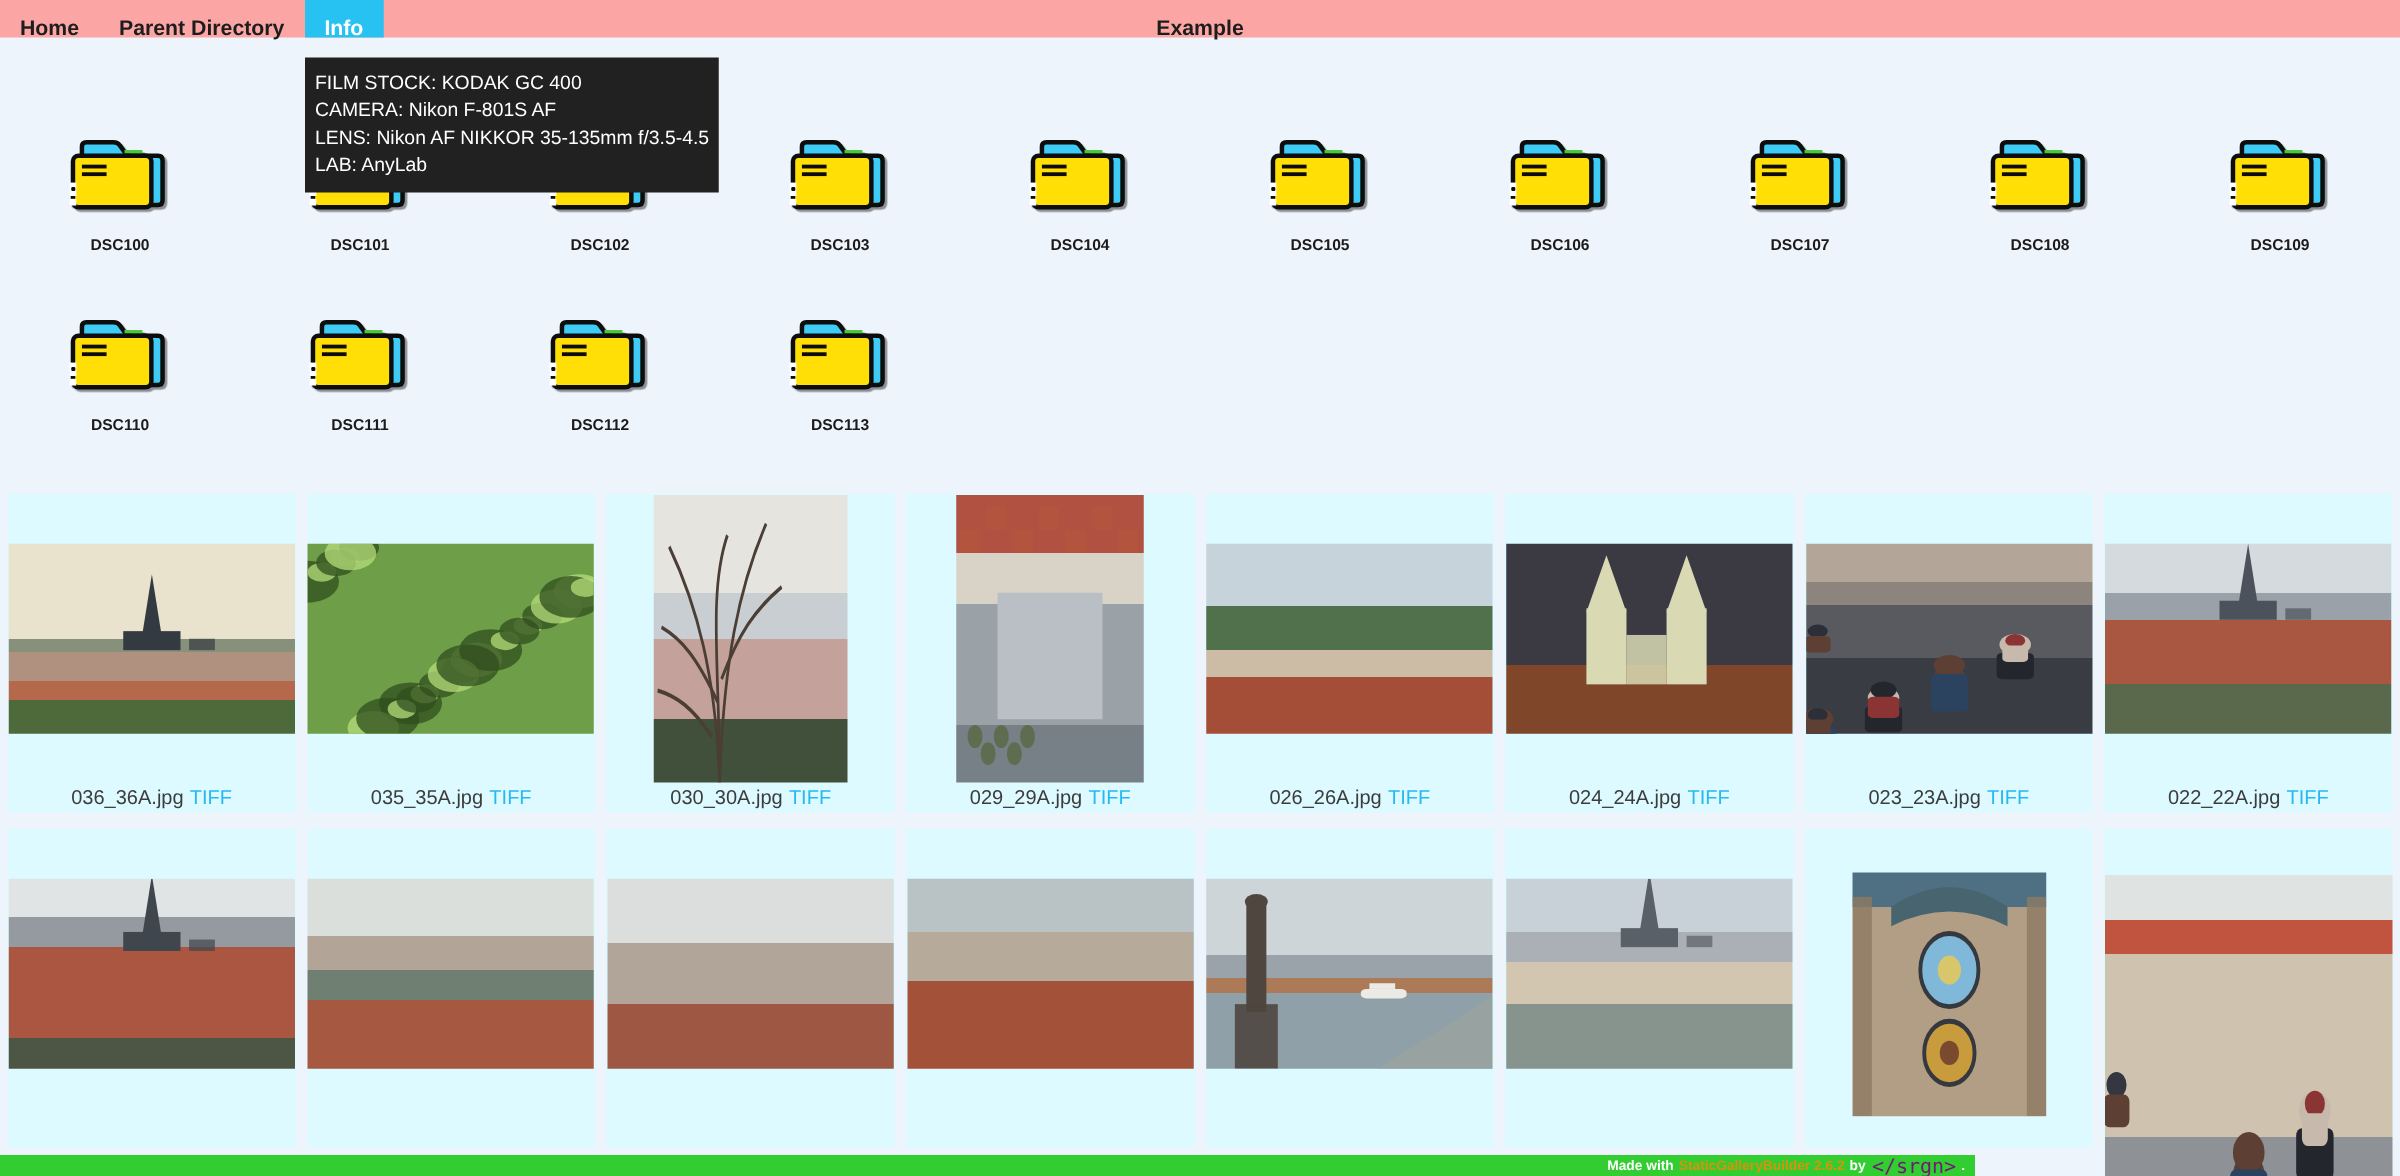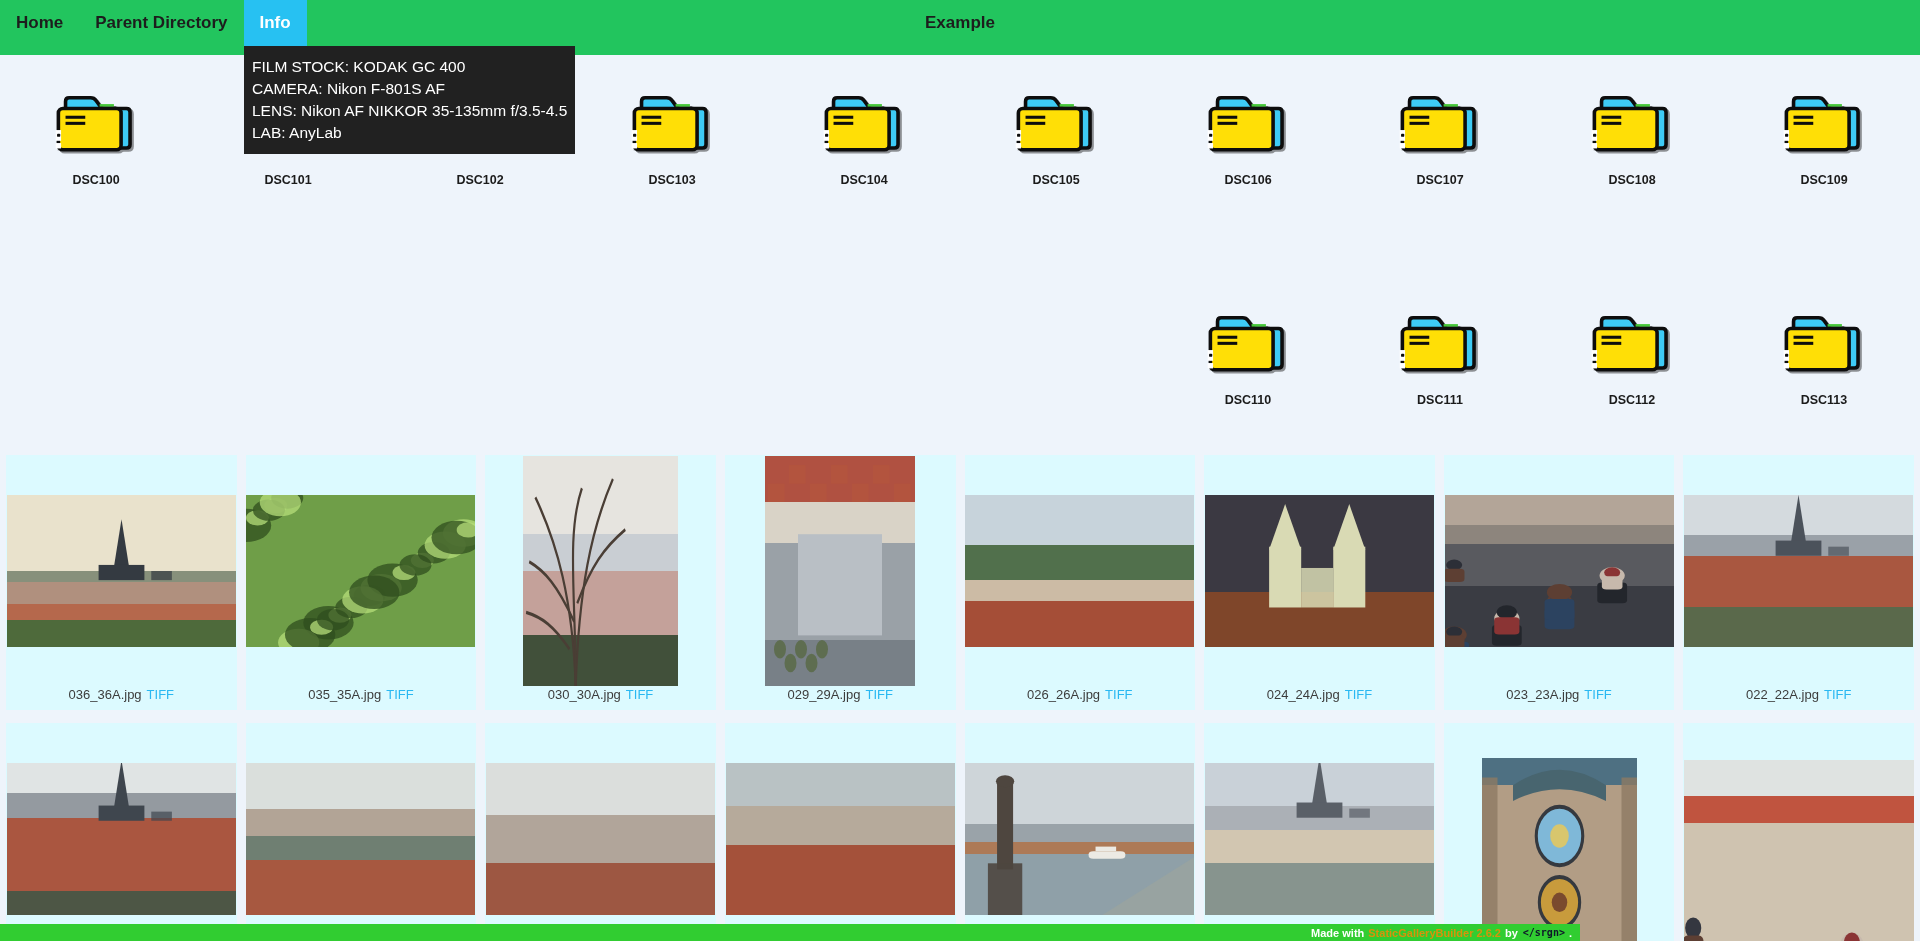--- a/index.html
+++ b/index.html
@@ -1,48 +1,48 @@
 <!DOCTYPE html>
 <html><head>
 <meta charset="utf-8">
 <style>
   html,body{margin:0;padding:0}
   body{
     width:1920px;height:941px;overflow:hidden;position:relative;
     background:#eef4fb;font-family:"Liberation Sans",sans-serif;
   }
   
-  .nav{position:relative;height:55px;background:#22c55e;display:flex;align-items:stretch;z-index:15}
+  .nav{position:relative;height:30px;background:#fca5a5;display:flex;align-items:stretch;z-index:15}
   .nav-item{padding:0 16px;line-height:46px;font-weight:bold;font-size:17px;color:#1d1d1d;cursor:pointer;white-space:nowrap}
   .nav-item.active{background:#27c1f2;color:#ffffff}
   .nav-title{position:absolute;left:0;right:0;top:0;text-align:center;line-height:46px;font-weight:bold;font-size:17px;color:#1d1d1d;pointer-events:none}
   
   .tooltip{position:absolute;top:46px;left:242px;background:#212121;color:#fff;
     padding:10px 8px;font-size:15.5px;line-height:22px;white-space:nowrap;z-index:25}
   
-  .folders{display:flex;flex-wrap:wrap;justify-content:flex-end;row-gap:120px;padding-top:32px}
+  .folders{display:flex;flex-wrap:wrap;justify-content:flex-start;row-gap:44px;padding-top:73px}
   .folder{width:192px;display:flex;flex-direction:column;align-items:center;cursor:pointer}
   .folder-icon{width:86px;height:70px;filter:drop-shadow(2.5px 2.5px 0 rgba(20,20,20,.45))}
   .folder-label{margin-top:16px;font-size:12.5px;font-weight:bold;color:#1b1b1b}
   
   .photos{margin-top:48px;display:grid;grid-template-columns:repeat(8,1fr);column-gap:9px;row-gap:13px;padding:0 6px}
   .cell{background:#dcfaff;height:255px;display:flex;flex-direction:column}
   .imgbox{height:232px;display:flex;justify-content:center;align-items:center}
   .imgbox.top{align-items:flex-start}
   .thumb{position:relative;flex:none;cursor:pointer;overflow:hidden}
   .motif{position:absolute;inset:0;width:100%;height:100%}
-  .plabel{height:23px;display:flex;justify-content:center;font-size:13px;color:#3c3c3c}
+  .plabel{height:23px;display:flex;justify-content:center;align-items:center;font-size:16px;color:#3c3c3c}
   .plabel .fname{margin-right:5px}
   .plabel a{color:#29b8f2;text-decoration:none;cursor:pointer}
   
   .footer{position:fixed;left:0;bottom:0;width:1580px;height:17px;background:#31cd31;z-index:30;
     display:flex;justify-content:flex-end;align-items:center;padding-right:8px;box-sizing:border-box;
     font-size:11px;font-weight:bold;color:#ffffff}
   .footer .builder{color:#d8920b;margin:16px 4px}
-  .footer .logo{color:#0f172a;font-family:"DejaVu Sans Mono",monospace;font-size:10px;font-weight:bold;margin-left:5px}
+  .footer .logo{color:#701a75;font-family:"DejaVu Sans Mono",monospace;font-size:16px;font-weight:normal;margin-left:5px}
   .footer .suffix{margin-left:4px}
 </style>
 </head>
 <body>
 
 <nav class="nav">
   <div id="nav-items" style="display:flex">
       <div class="nav-item">Home</div>
       <div class="nav-item">Parent Directory</div>
       <div class="nav-item active">Info</div>

